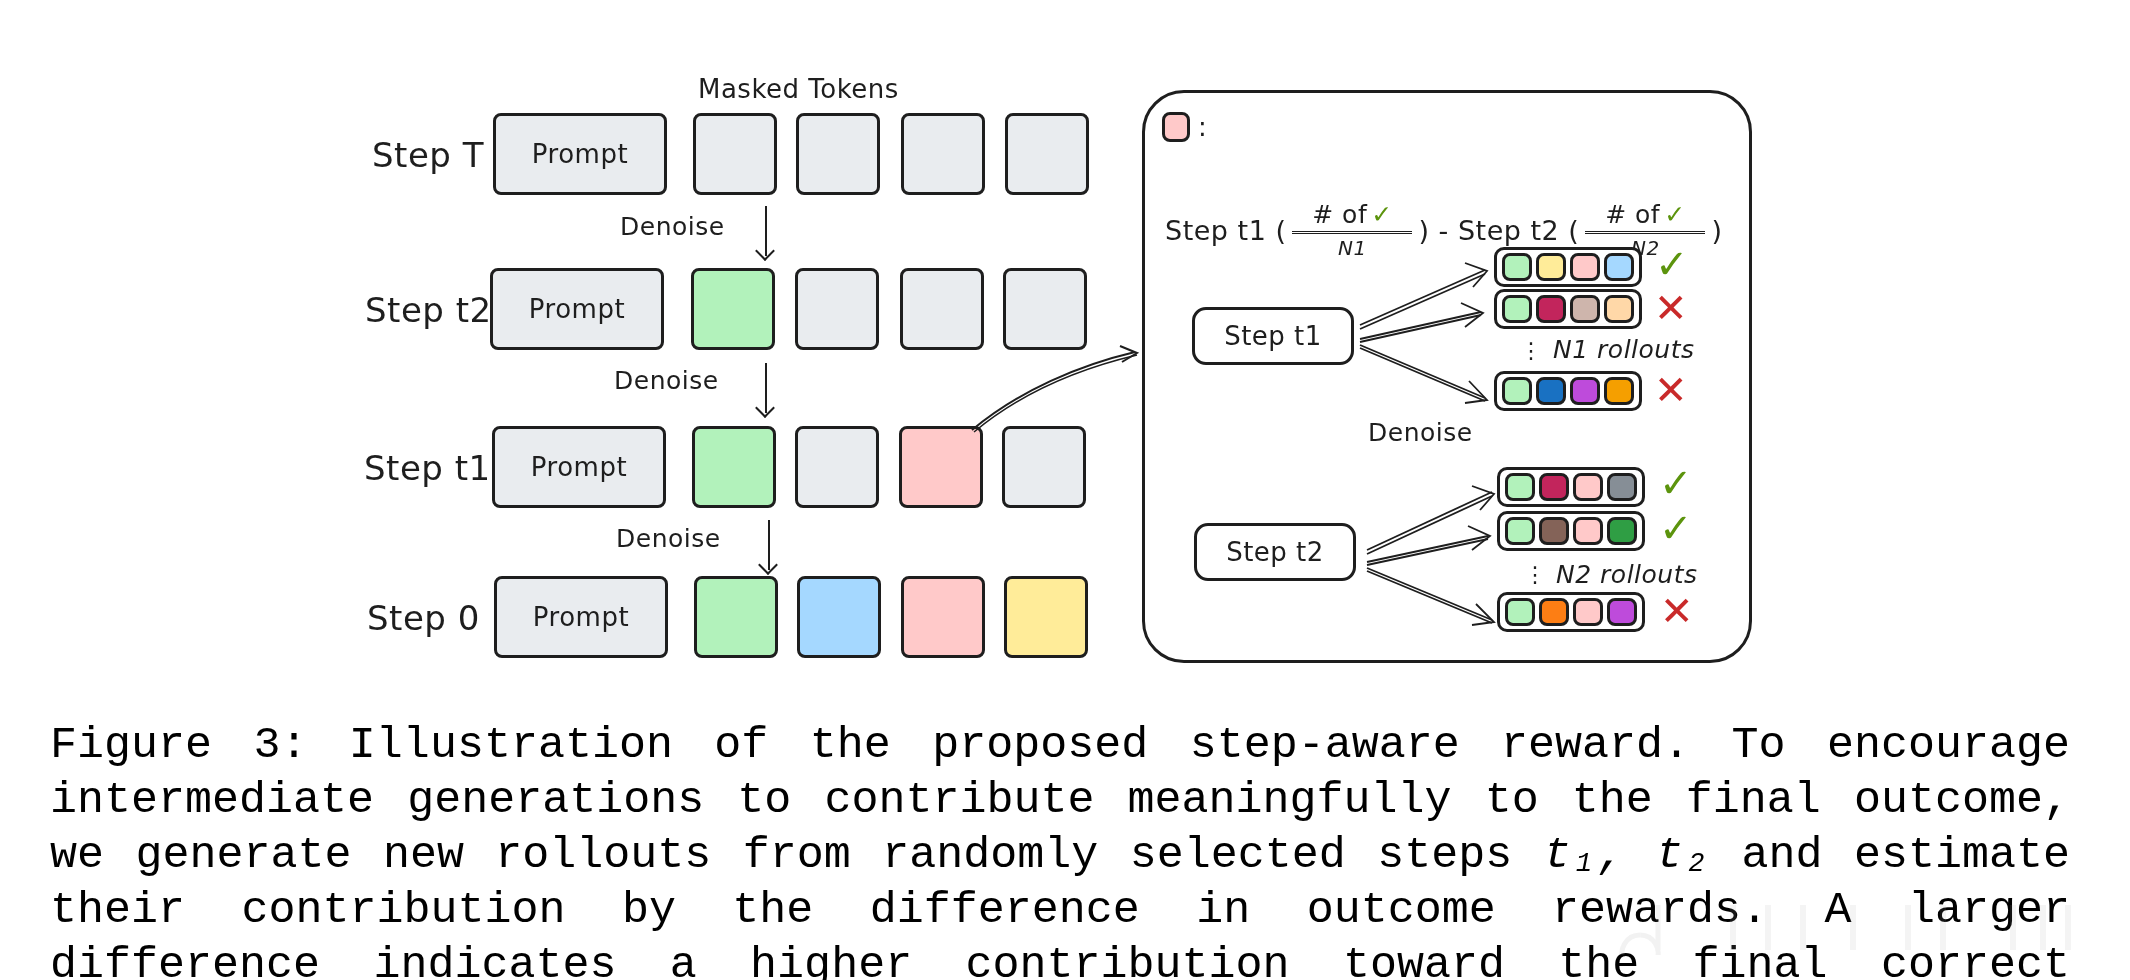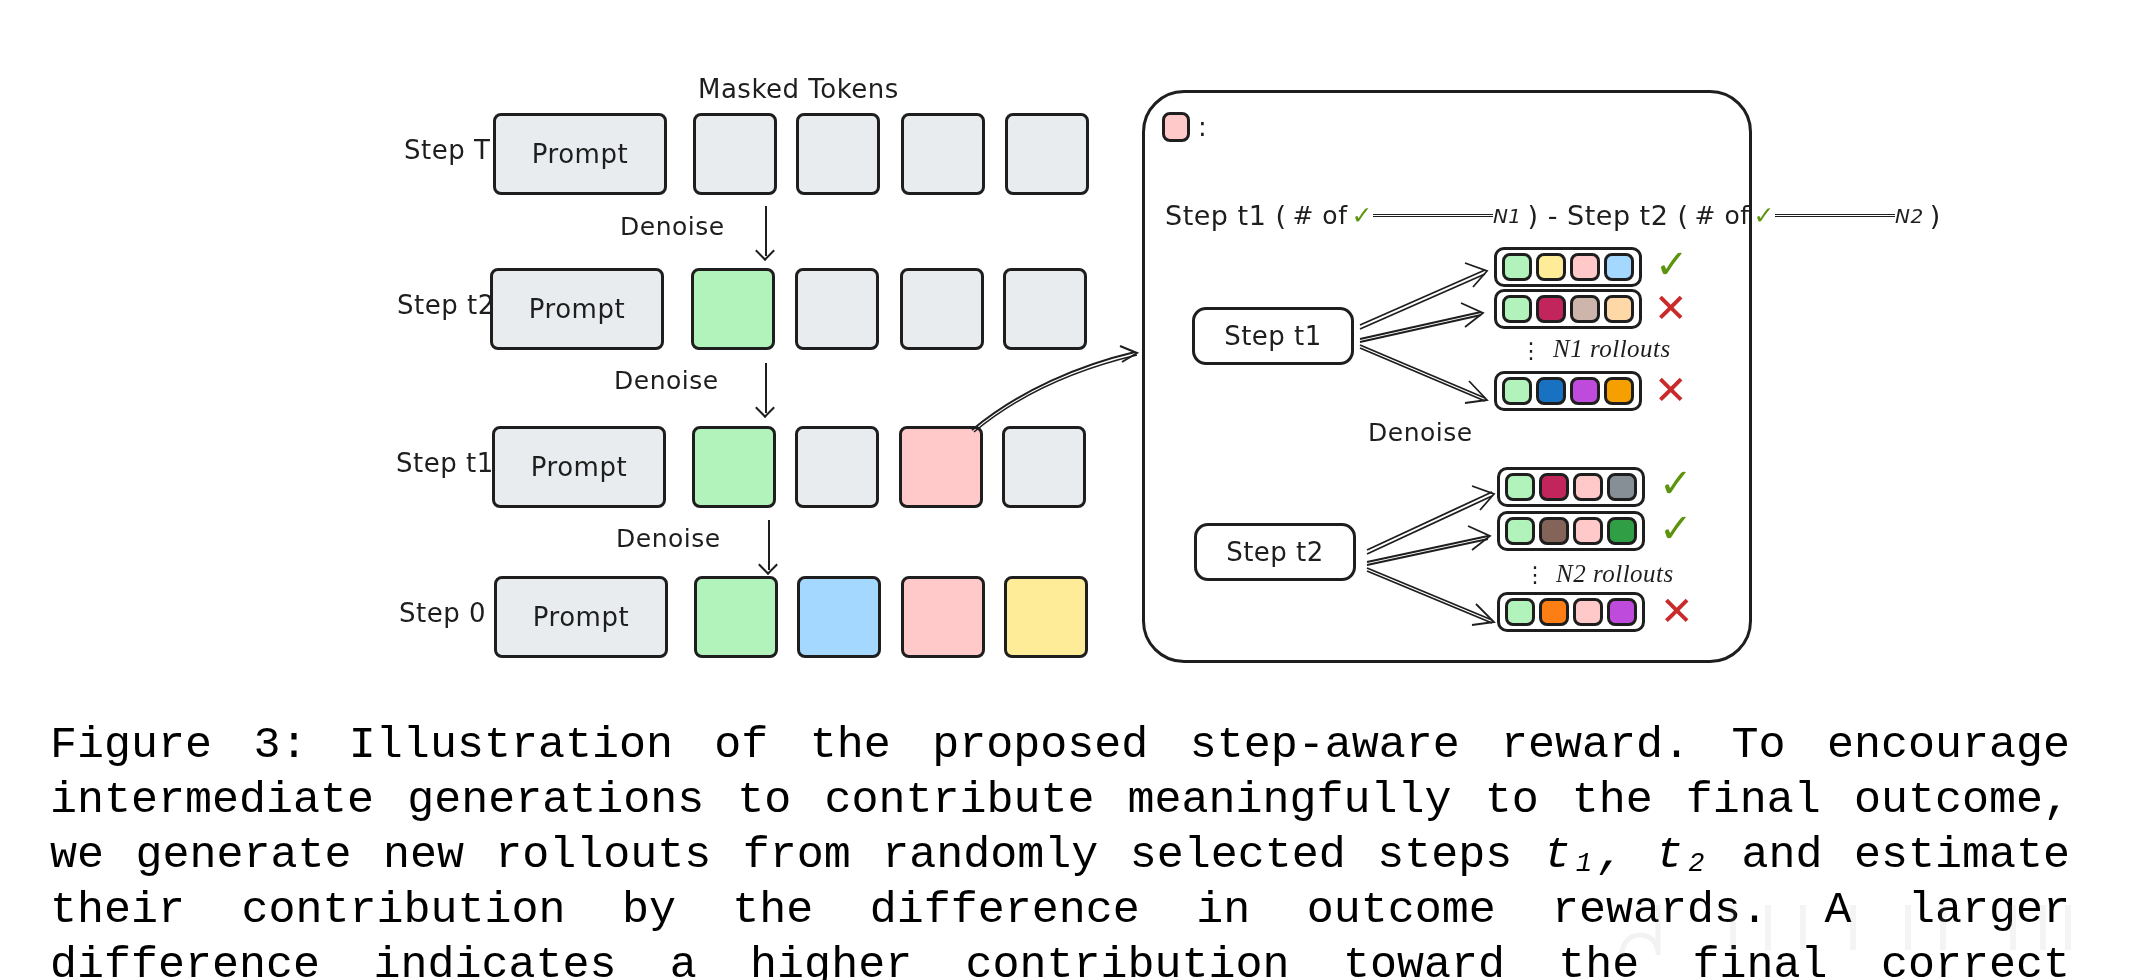--- a/index.html
+++ b/index.html
@@ -1,40 +1,40 @@
 <!DOCTYPE html>
 <html><head>
 <meta charset="utf-8">
 <style>
   html, body { margin:0; padding:0; background:#ffffff; }
   body { width:2130px; height:980px; position:relative; overflow:hidden; font-family:"DejaVu Sans", sans-serif; color:#1e1e1e; }
   .hand { font-family:"DejaVu Sans", sans-serif; letter-spacing:0.5px; }
   .abs { position:absolute; }
-  .step-label { font-size:26px;margin-left:32px; }
+  .step-label { font-size:34px; }
   .box { position:absolute; border:3.5px solid #1e1e1e; border-radius:8px; box-sizing:border-box; background:#e9ecef; }
   .prompt { width:174px; height:82px; display:flex; align-items:center; justify-content:center; font-size:26px; }
   .tok { width:84px; height:82px; }
   .denoise { font-size:25px; }
   .arrow-down { position:absolute; width:2px; height:50px; background:#1e1e1e; }
   .arrow-down::after { content:""; position:absolute; left:-7px; bottom:-2px; width:12px; height:12px; border-right:2px solid #1e1e1e; border-bottom:2px solid #1e1e1e; transform:rotate(45deg); }
   .panel { position:absolute; left:1142px; top:90px; width:610px; height:573px; border:3px solid #1e1e1e; border-radius:42px; box-sizing:border-box; }
   .panel-title { font-size:26px; }
   .mini-tok-inline { display:inline-block; width:28px; height:30px; border:3px solid #1e1e1e; border-radius:8px; background:#ffc9c9; vertical-align:middle; box-sizing:border-box; }
   .formula { font-size:27px; display:flex; align-items:center; }
-  .frac { display:inline-flex; flex-direction:row; align-items:center; margin:0 6px; }
+  .frac { display:inline-flex; flex-direction:column; align-items:center; margin:0 6px; }
   .frac .num { font-size:25px; display:flex; align-items:center; gap:4px; }
   .frac .bar { width:120px; height:0; border-top:3px double #1e1e1e; margin:2px 0; }
   .frac .den { font-size:20px; font-style:italic; }
   .check { color:#5c940d; font-weight:bold; }
   .cross { color:#c92a2a; font-weight:bold; }
   .step-node { position:absolute; width:162px; height:58px; border:3px solid #1e1e1e; border-radius:14px; box-sizing:border-box; display:flex; align-items:center; justify-content:center; font-size:26px; background:#fff; }
   .rollout { position:absolute; height:40px; border:3.5px solid #1e1e1e; border-radius:10px; box-sizing:border-box; display:flex; align-items:center; gap:4px; padding:0 5px; background:#fff; }
   .rt { width:30px; height:28px; border:3px solid #1e1e1e; border-radius:8px; box-sizing:border-box; }
   .mark { position:absolute; font-size:40px; line-height:40px; }
-  .rollouts-label { font-size:25px;font-family:Liberation Serif, serif; }
+  .rollouts-label { font-size:25px; }
   .caption { position:absolute; left:50px; top:718px; width:2020px; font-family:Liberation Mono, monospace; font-size:45px; line-height:55px; color:#000; text-align:justify; text-align-last:left; }
   .caption i { font-style:italic; }
   .watermark { position:absolute; left:1600px; top:895px; width:500px; height:60px; opacity:0.12; }
 </style>
 </head>
 <body>
 
 <div>
   <div class="abs hand" style="left:698px;top:74px;font-size:26px;">Masked Tokens</div>
 

